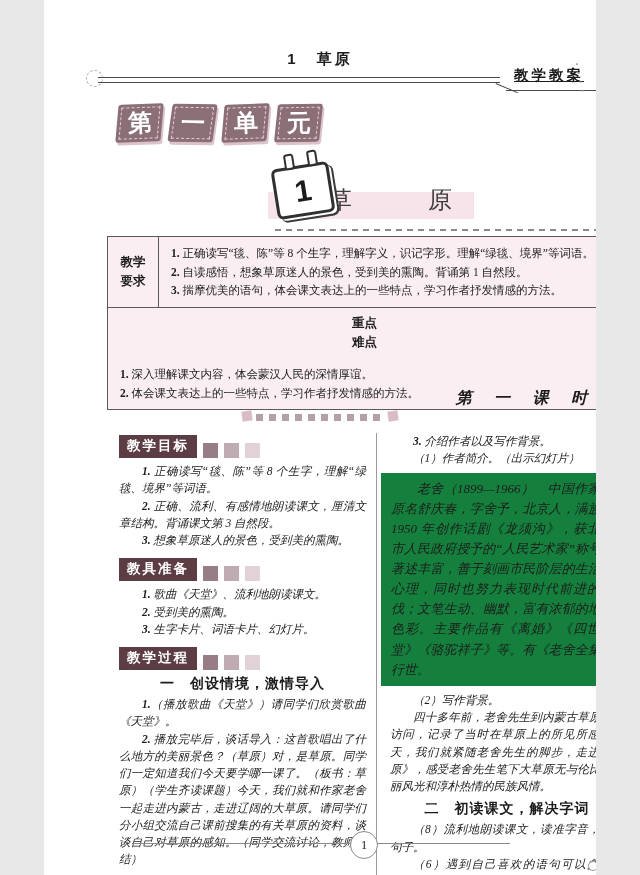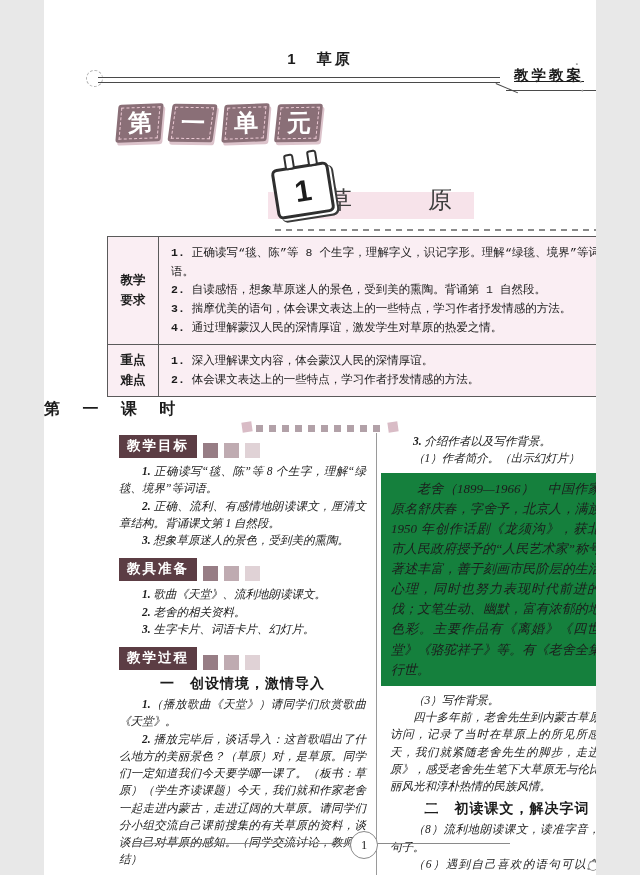--- a/index.html
+++ b/index.html
@@ -50,31 +50,31 @@
            font-family:"Liberation Sans","DejaVu Sans",sans-serif;font-weight:bold;font-size:30px;}
   .ring{position:absolute;width:6px;height:12px;border:2.5px solid #2f2f2f;border-radius:3px;
         background:#fff;top:-2px;}
   .ring1{left:13px;transform:rotate(-9deg);}
   .ring2{left:36px;transform:rotate(-9deg);top:-6px;}
 
   
   .info-table{position:absolute;top:236px;left:63px;width:514px;background:#faeef3;
               border:1px solid #5a5a5a;font-size:11.5px;line-height:1.62;}
   .t-row{display:flex;}
-  .t-row + .t-row{border-top:1px solid #5a5a5a;}
+  .t-row + .t-row{border-top:1px solid #5a5a5a;flex-direction:column;}
   .t-label{flex:0 0 50px;border-right:1px solid #5a5a5a;display:flex;align-items:center;
            justify-content:center;font-weight:bold;font-size:12.5px;}
   .t-label span{display:block;width:2.1em;text-align:center;line-height:1.55;}
-  .t-body{flex:1;padding:7px 22px 7px 12px;font-family:Liberation Mono, monospace;}
+  .t-body{flex:1;padding:7px 22px 7px 12px;}
   .t-item{text-align:justify;}
   .t-item b{font-weight:bold;}
   .t-hours{flex:1;padding:12px 10px 12px 38px;}
 
   
-  .session{position:absolute;top:399px;left:0;width:100%;text-align:left;z-index:2;}
+  .session{position:absolute;top:388px;left:0;width:100%;text-align:right;z-index:2;font-style:italic;}
   .session-title{font-family:"Liberation Sans","DejaVu Sans",sans-serif;font-weight:bold;
                  font-size:16px;letter-spacing:9px;}
   .session-deco{position:relative;margin:5px auto 0;width:128px;height:7px;
                 background:repeating-linear-gradient(90deg,#b2a1a8 0 7px,transparent 7px 13px);}
   .session-deco::before,.session-deco::after{content:"";position:absolute;top:-3px;width:10px;
                 height:10px;background:#d9bcc6;transform:rotate(-8deg);}
   .session-deco::before{left:-14px;} .session-deco::after{right:-14px;}
 
   
   .cols{position:absolute;top:433px;left:75px;width:505px;display:flex;align-items:stretch;}
@@ -147,21 +147,20 @@
 
   <div class="info-table">
     <div class="t-row">
       <div class="t-label">
           <span>教学要求</span>
         </div>
       <div class="t-body">
         <div class="t-item"><b>1.</b> <span>正确读写“毯、陈”等 8 个生字，理解字义，识记字形。理解“绿毯、境界”等词语。</span></div>
         <div class="t-item"><b>2.</b> <span>自读感悟，想象草原迷人的景色，受到美的熏陶。背诵第 1 自然段。</span></div>
         <div class="t-item"><b>3.</b> <span>揣摩优美的语句，体会课文表达上的一些特点，学习作者抒发情感的方法。</span></div>
-        <div class="t-item"><b>4.</b> <span>通过理解蒙汉人民的深情厚谊，激发学生对草原的热爱之情。</span></div>
       </div>
     </div>
     <div class="t-row">
       <div class="t-label">
           <span>重点难点</span>
         </div>
       <div class="t-body">
         <div class="t-item"><b>1.</b> <span>深入理解课文内容，体会蒙汉人民的深情厚谊。</span></div>
         <div class="t-item"><b>2.</b> <span>体会课文表达上的一些特点，学习作者抒发情感的方法。</span></div>
       </div>
@@ -175,49 +174,49 @@
 
   <div class="cols">
     <div class="col-left">
       <div class="sec first">
         <span class="sec-box">教学目标</span>
         <span class="sq sq1"></span>
         <span class="sq sq2"></span>
         <span class="sq sq3"></span>
       </div>
       <p class="p"><b>1.</b> <span>正确读写“毯、陈”等 8 个生字，理解“绿毯、境界”等词语。</span></p>
-      <p class="p"><b>2.</b> <span>正确、流利、有感情地朗读课文，厘清文章结构。背诵课文第 1 自然段。</span></p>
+      <p class="p"><b>2.</b> <span>正确、流利、有感情地朗读课文，厘清文章结构。背诵课文第 3 自然段。</span></p>
       <p class="p"><b>3.</b> <span>想象草原迷人的景色，受到美的熏陶。</span></p>
 
       <div class="sec">
         <span class="sec-box">教具准备</span>
         <span class="sq sq1"></span>
         <span class="sq sq2"></span>
         <span class="sq sq3"></span>
       </div>
       <p class="p"><b>1.</b> <span>歌曲《天堂》、流利地朗读课文。</span></p>
-      <p class="p"><b>2.</b> <span>老舍的相关资料。</span></p>
+      <p class="p"><b>2.</b> <span>受到美的熏陶。</span></p>
       <p class="p"><b>3.</b> <span>生字卡片、词语卡片、幻灯片。</span></p>
 
       <div class="sec">
         <span class="sec-box">教学过程</span>
         <span class="sq sq1"></span>
         <span class="sq sq2"></span>
         <span class="sq sq3"></span>
       </div>
       <div class="h2">一　创设情境，激情导入</div>
       <p class="p"><b>1.</b><span>（播放歌曲《天堂》）请同学们欣赏歌曲《天堂》。</span></p>
       <p class="p"><b>2.</b> <span>播放完毕后，谈话导入：这首歌唱出了什么地方的美丽景色？（草原）对，是草原。同学们一定知道我们今天要学哪一课了。（板书：草原）（学生齐读课题）今天，我们就和作家老舍一起走进内蒙古，走进辽阔的大草原。请同学们分小组交流自己课前搜集的有关草原的资料，谈谈自己对草原的感知。（同学交流讨论，教师总结）</span></p>
     </div>
 
     <div class="col-right">
       <p class="p"><b>3.</b> <span>介绍作者以及写作背景。</span></p>
       <p class="p">（1）作者简介。（出示幻灯片）</p>
       <div class="bio">老舍（1899—1966）　中国作家。原名舒庆春，字舍予，北京人，满族。1950 年创作话剧《龙须沟》，获北京市人民政府授予的“人民艺术家”称号。著述丰富，善于刻画市民阶层的生活和心理，同时也努力表现时代前进的步伐；文笔生动、幽默，富有浓郁的地方色彩。主要作品有《离婚》《四世同堂》《骆驼祥子》等。有《老舍全集》行世。</div>
-      <p class="p">（3）写作背景。</p>
+      <p class="p">（2）写作背景。</p>
       <p class="p">四十多年前，老舍先生到内蒙古草原参观访问，记录了当时在草原上的所见所感。今天，我们就紧随老舍先生的脚步，走进《草原》，感受老舍先生笔下大草原无与伦比的美丽风光和淳朴热情的民族风情。</p>
       <div class="h2">二　初读课文，解决字词</div>
       <p class="p">（8）流利地朗读课文，读准字音，读通句子。</p>
       <p class="p">（6）遇到自己喜欢的语句可以多读几遍。</p>
       <p class="p"><b>2.</b> <span>自学生字词，可以用笔在文中圈出来，然后用合适的方法来理解生字词。</span></p>
     </div>
   </div>
 
   <div class="f-line"></div>
   <div class="f-page">1</div>

